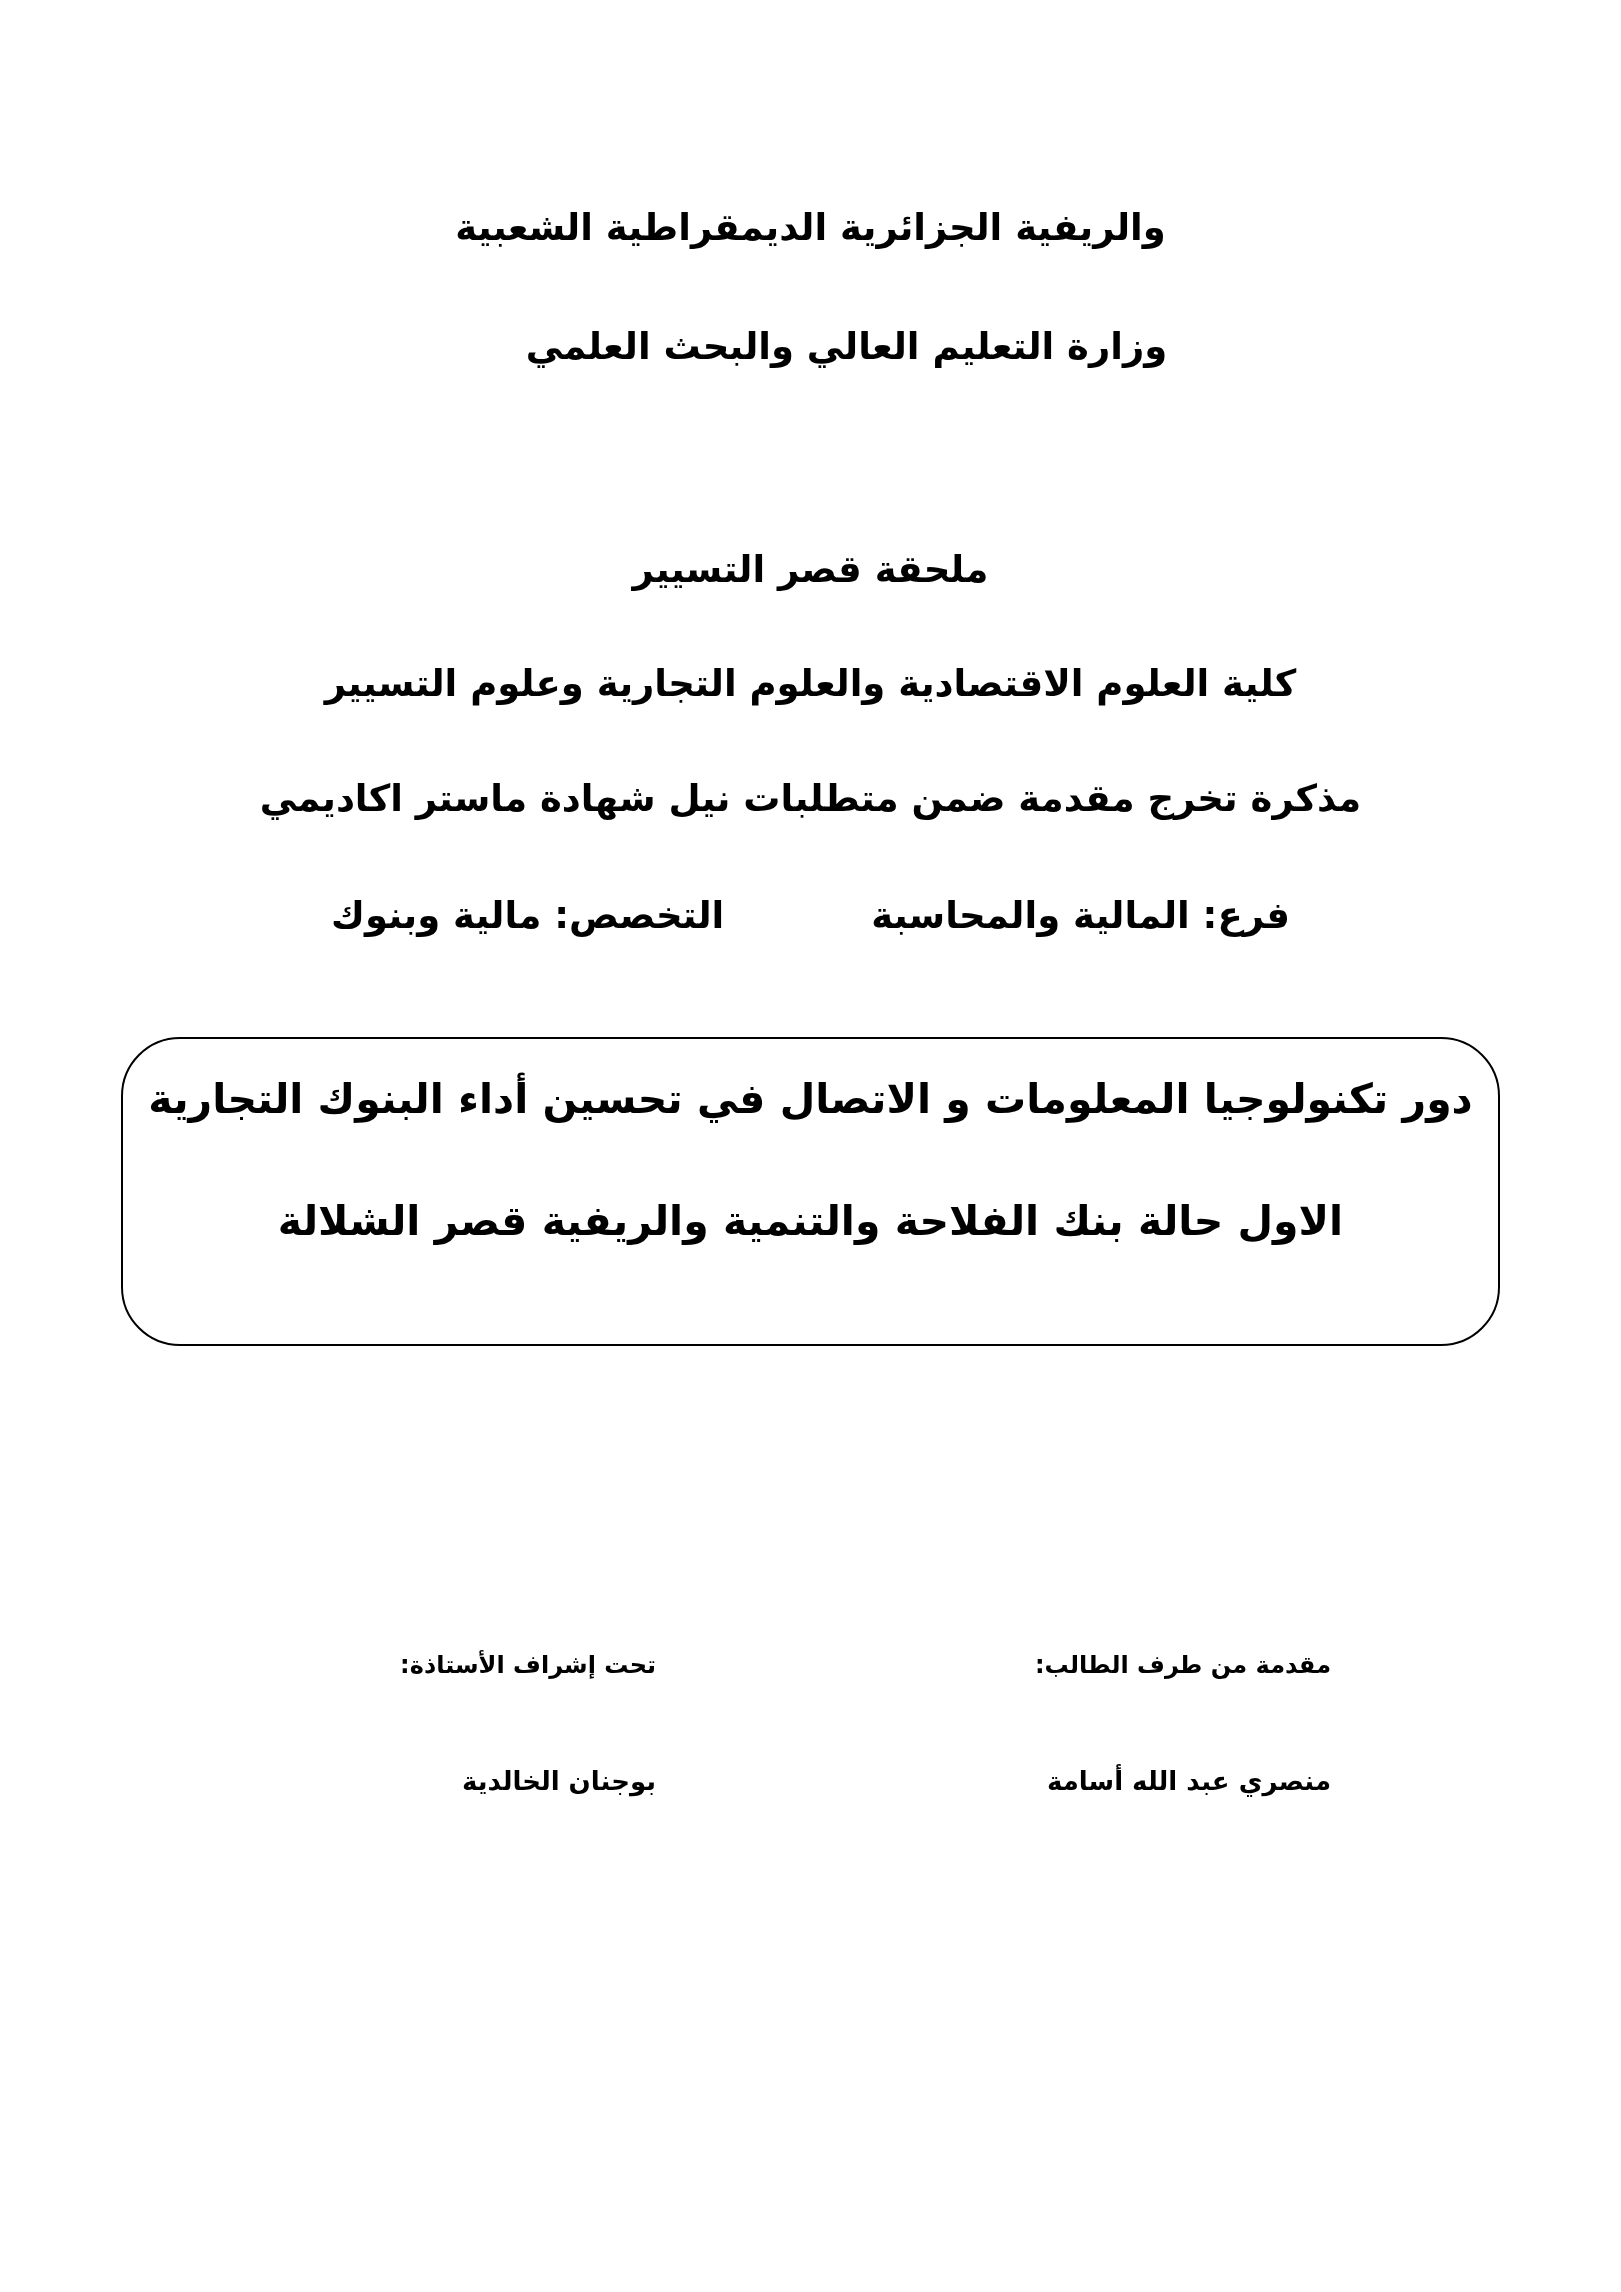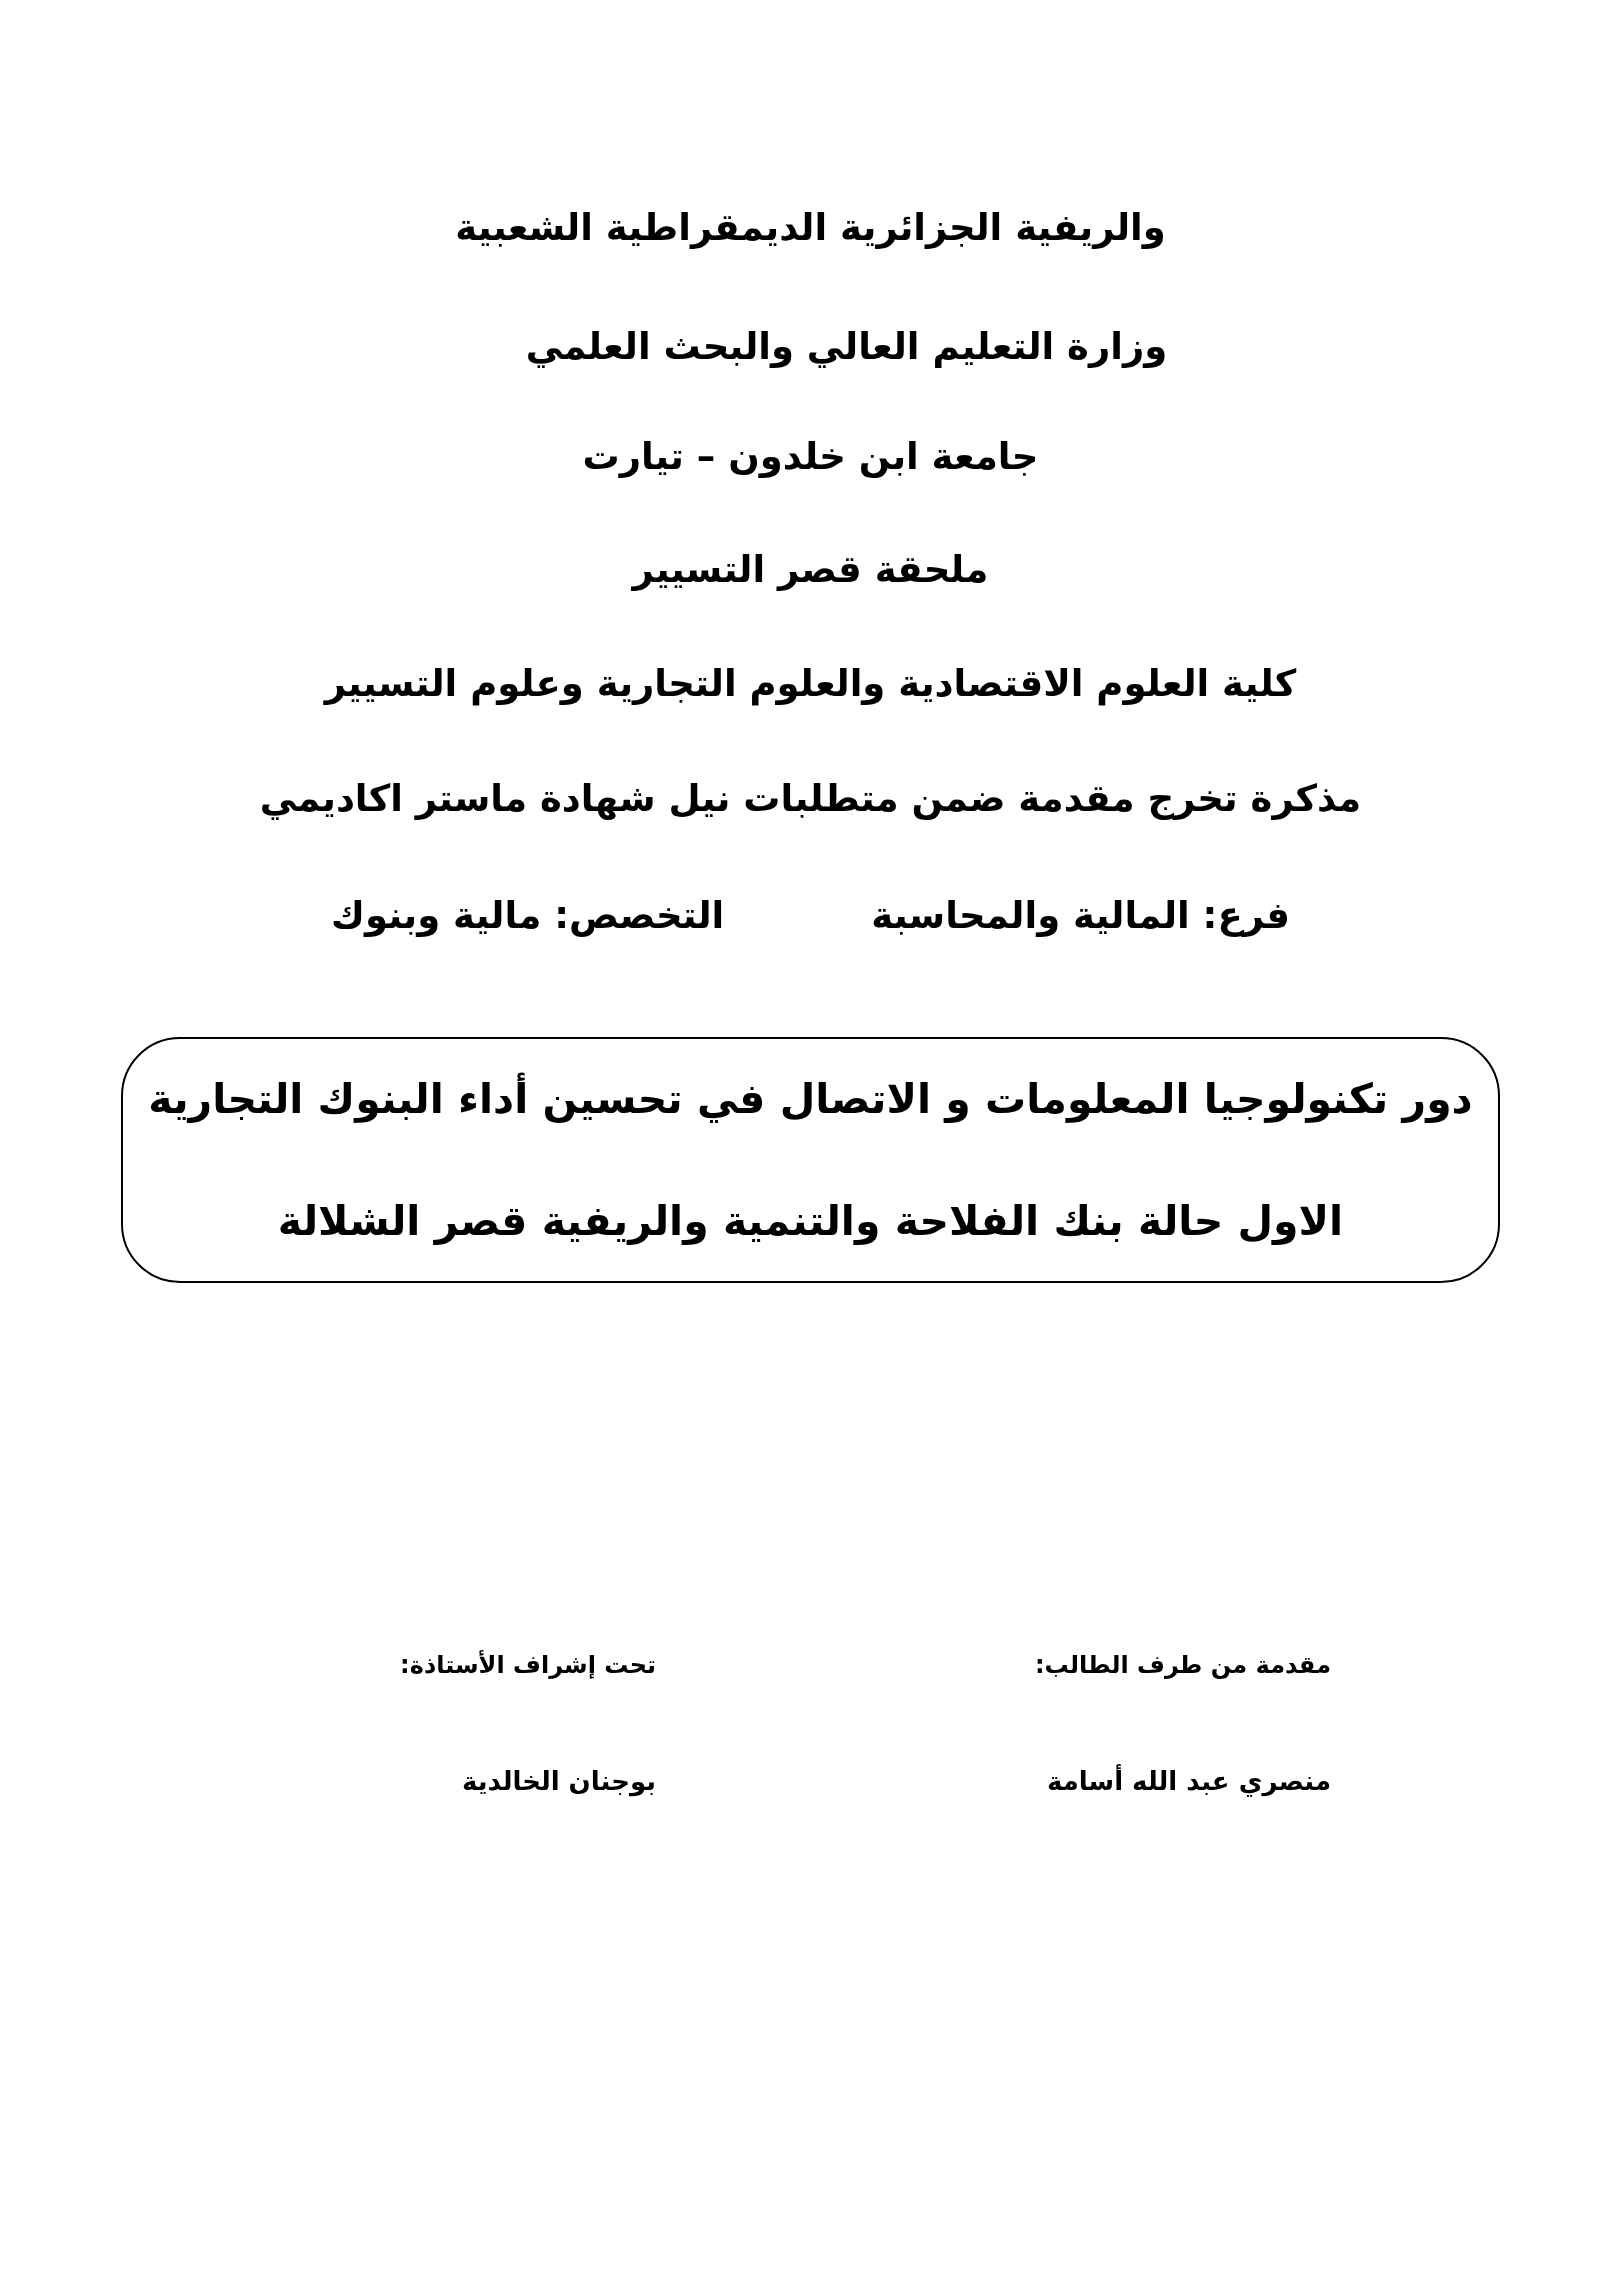--- a/index.html
+++ b/index.html
@@ -43,21 +43,21 @@
       justify-content: center;
       gap: 147px;
     }
     .l7 span { display: inline-block; }
 
     .title-box {
       position: absolute;
       left: 121px;
       top: 1037px;
       width: 1379px;
-      height: 246px;
+      height: 309px;
       border: 2px solid #000;
       border-radius: 59px;
       box-sizing: border-box;
     }
     .box-line {
       position: absolute;
       left: 0;
       width: 100%;
       text-align: center;
       direction: rtl;
@@ -117,21 +117,20 @@
       height: 132px;
     }
   </style>
 </head>
 <body>
 
 <div class="page">
 
   <div class="line l1">والريفية الجزائرية الديمقراطية الشعبية</div>
   <div class="line l2">وزارة التعليم العالي والبحث العلمي</div>
-  <div class="line l3">جامعة ابن خلدون – تيارت</div>
   <div class="line l4">ملحقة قصر التسيير</div>
   <div class="line l5">كلية العلوم الاقتصادية والعلوم التجارية وعلوم التسيير</div>
   <div class="line l6">مذكرة تخرج مقدمة ضمن متطلبات نيل شهادة ماستر اكاديمي</div>
   <div class="line l7">
     <span>فرع: المالية والمحاسبة</span>
     <span>التخصص: مالية وبنوك</span>
   </div>
 
   <div class="title-box">
     <div class="box-line bl1">دور تكنولوجيا المعلومات و الاتصال في تحسين أداء البنوك التجارية</div>

